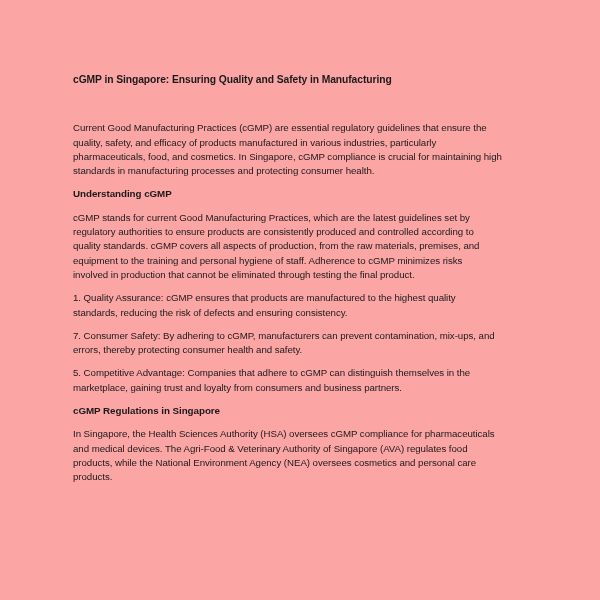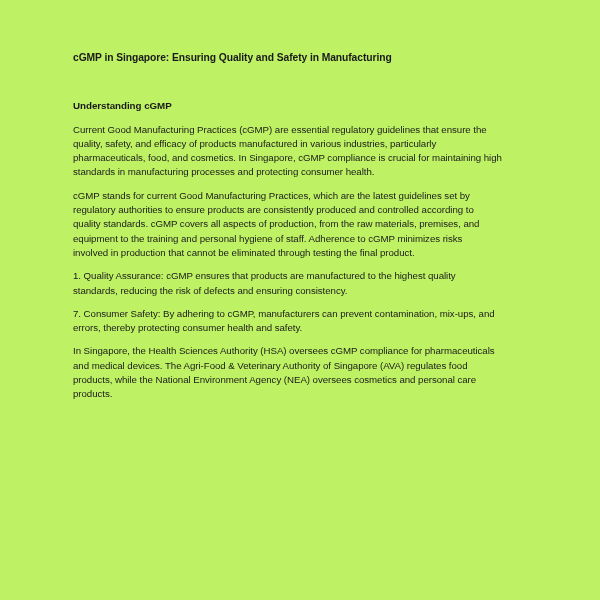--- a/index.html
+++ b/index.html
@@ -8,22 +8,22 @@
     height: 600px;
     background: #ffffff;
     overflow: hidden;
     font-family: "Liberation Sans", sans-serif;
     color: #1a1a1a;
   }
   .page {
     box-sizing: border-box;
     width: 600px;
     height: 600px;
-    padding: 51px 28px 0 73px;
-    background: #bef264;
+    padding: 73px 28px 0 73px;
+    background: #fca5a5;
   }
   .doc-title {
     font-size: 10.3px;
     line-height: 14.3px;
     font-weight: 700;
     letter-spacing: -0.08px;
     margin: 0 0 34px 0;
   }
   .block {
     margin: 0 0 9px 0;
@@ -38,32 +38,35 @@
     font-size: 9.8px;
   }
   .block strong { font-weight: 400; }
 </style>
 </head>
 <body>
 
 <main class="page">
   <h1 class="doc-title">cGMP in Singapore: Ensuring Quality and Safety in Manufacturing</h1>
   <div id="blocks">
-      <p class="block heading">Understanding cGMP</p>
       <p class="block paragraph">Current Good Manufacturing Practices (cGMP) are essential regulatory guidelines that ensure the
 quality, safety, and efficacy of products manufactured in various industries, particularly
 pharmaceuticals, food, and cosmetics. In Singapore, cGMP compliance is crucial for maintaining high
 standards in manufacturing processes and protecting consumer health.</p>
+      <p class="block heading">Understanding cGMP</p>
       <p class="block paragraph">cGMP stands for current Good Manufacturing Practices, which are the latest guidelines set by
 regulatory authorities to ensure products are consistently produced and controlled according to
 quality standards. cGMP covers all aspects of production, from the raw materials, premises, and
 equipment to the training and personal hygiene of staff. Adherence to cGMP minimizes risks
 involved in production that cannot be eliminated through testing the final product.</p>
       <p class="block numbered_item"><strong>1. Quality Assurance:</strong><span> cGMP ensures that products are manufactured to the highest quality
 standards, reducing the risk of defects and ensuring consistency.</span></p>
       <p class="block numbered_item"><strong>7. Consumer Safety:</strong><span> By adhering to cGMP, manufacturers can prevent contamination, mix-ups, and
 errors, thereby protecting consumer health and safety.</span></p>
+      <p class="block numbered_item"><strong>5. Competitive Advantage:</strong><span> Companies that adhere to cGMP can distinguish themselves in the
+marketplace, gaining trust and loyalty from consumers and business partners.</span></p>
+      <p class="block heading">cGMP Regulations in Singapore</p>
       <p class="block paragraph">In Singapore, the Health Sciences Authority (HSA) oversees cGMP compliance for pharmaceuticals
 and medical devices. The Agri-Food &amp; Veterinary Authority of Singapore (AVA) regulates food
 products, while the National Environment Agency (NEA) oversees cosmetics and personal care
 products.</p>
     </div>
 </main>
 
 </body></html>

